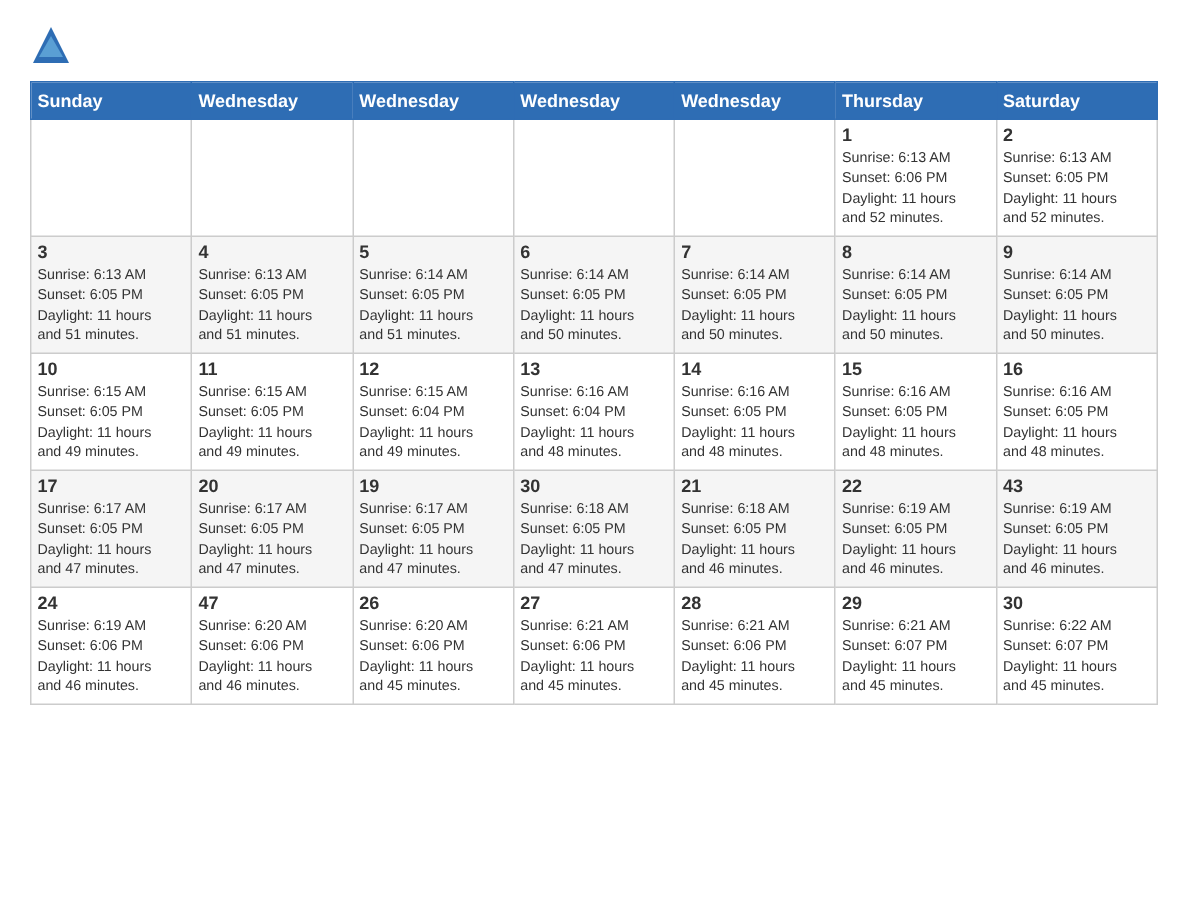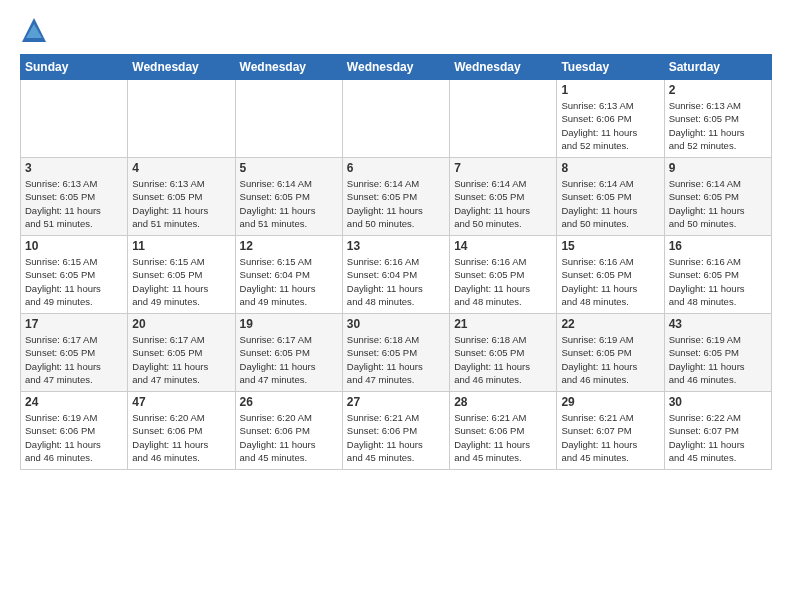--- a/index.html
+++ b/index.html
@@ -120,21 +120,21 @@
   </div>
 
   <table class="calendar">
     <thead>
       <tr>
       <th>Sunday</th>
           <th>Wednesday</th>
           <th>Wednesday</th>
           <th>Wednesday</th>
           <th>Wednesday</th>
-          <th>Tuesday</th>
+          <th>Thursday</th>
           <th>Saturday</th>
         </tr>
     </thead>
     <tbody id="calendar-body">
     <tr class="week-row-odd">
           <td style="background: rgb(255, 255, 255);"></td>
           <td style="background: rgb(255, 255, 255);"></td>
           <td style="background: rgb(255, 255, 255);"></td>
           <td style="background: rgb(255, 255, 255);"></td>
           <td style="background: rgb(255, 255, 255);"></td>

